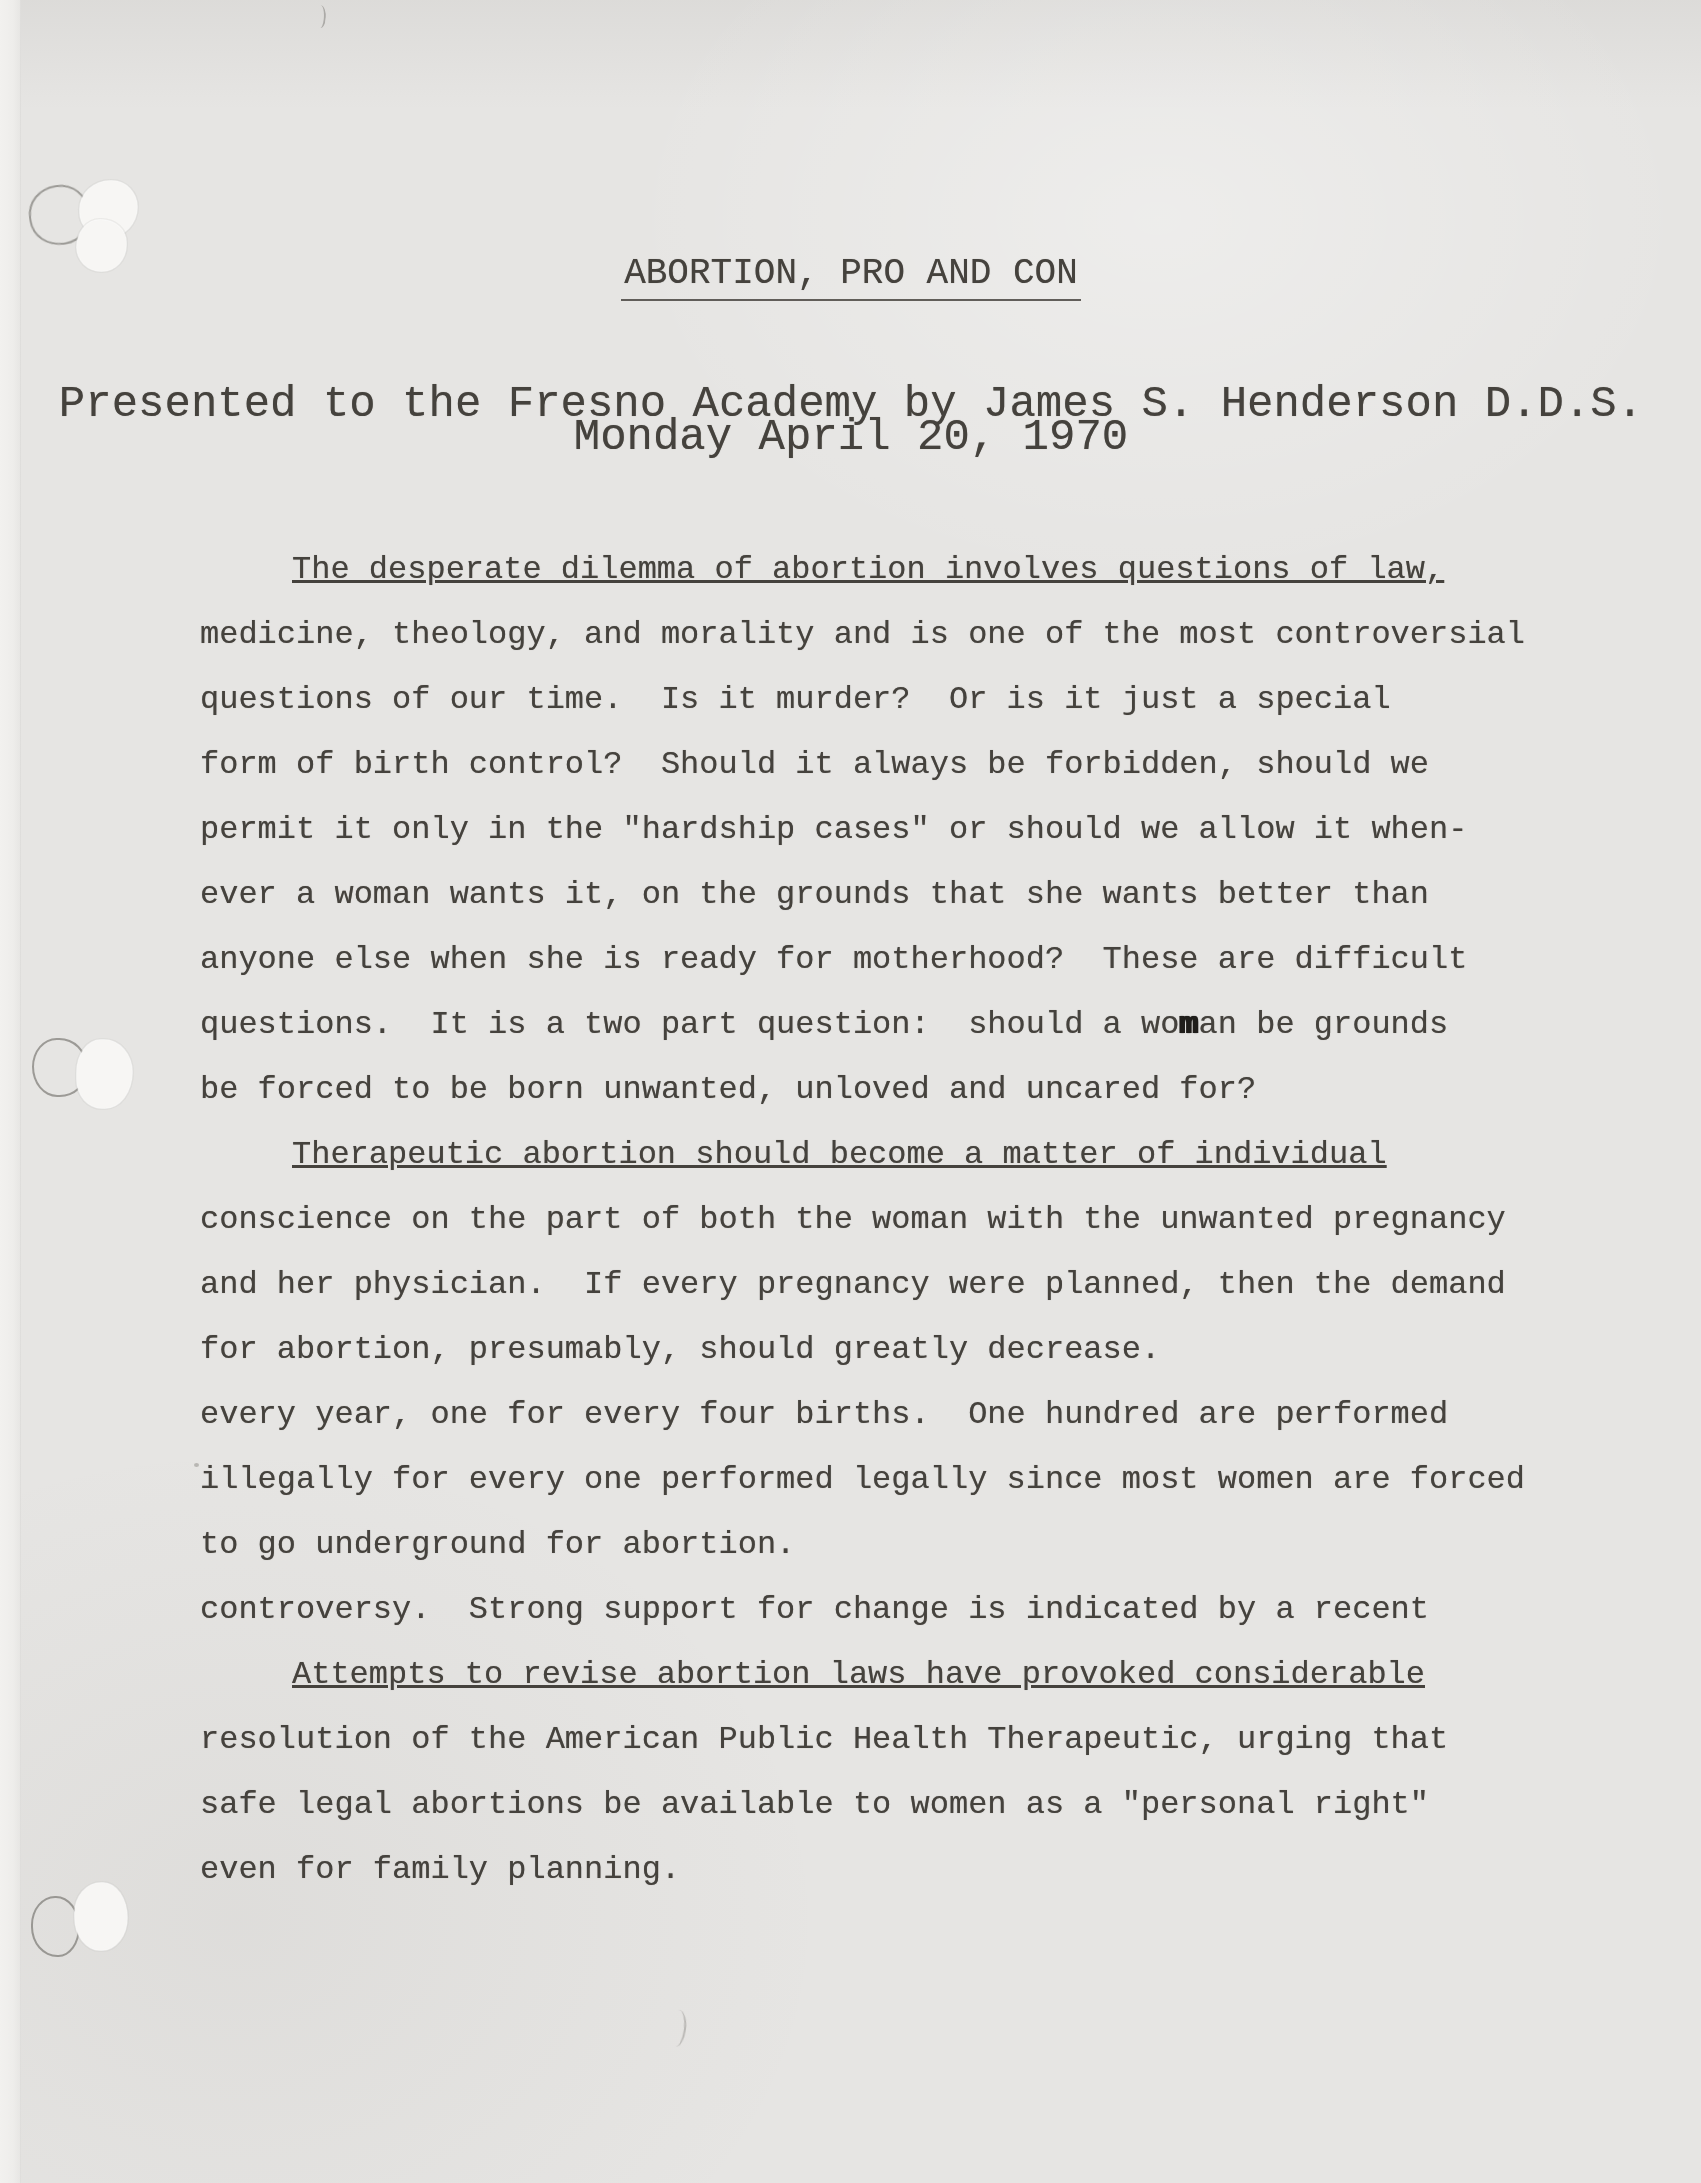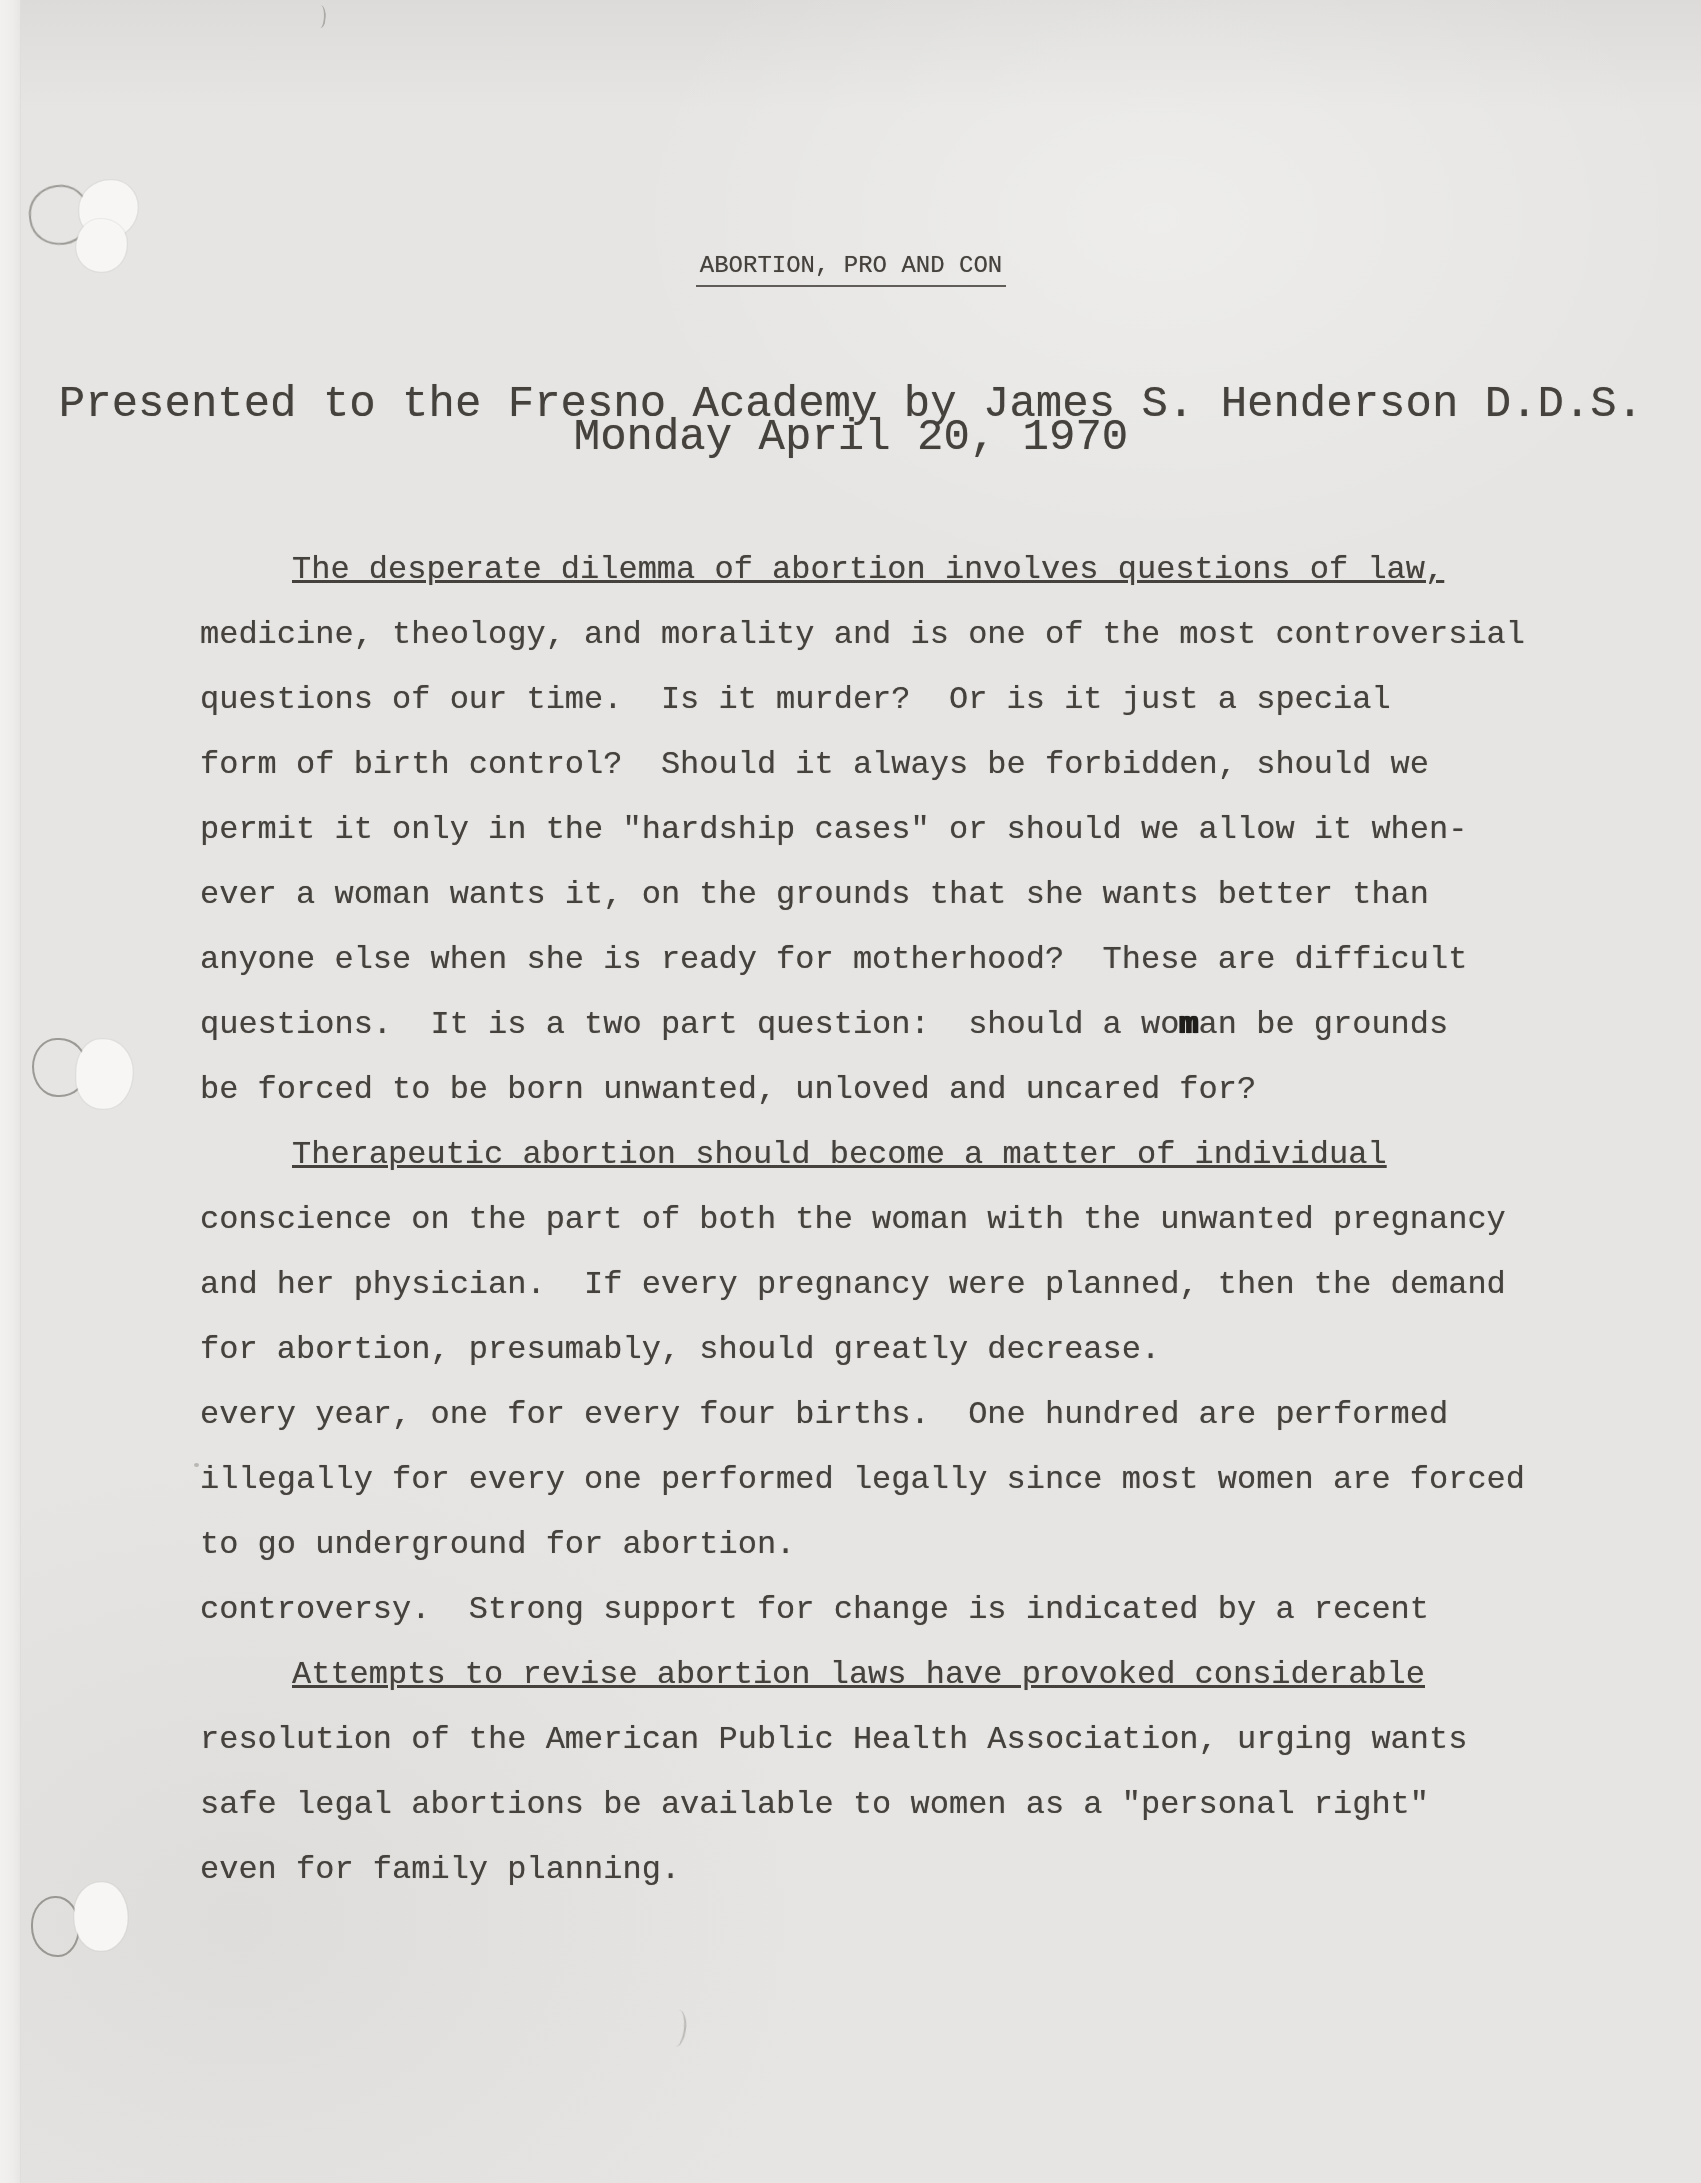--- a/index.html
+++ b/index.html
@@ -55,21 +55,21 @@
     border-radius:0 80% 60% 0/0 50% 50% 0;transform:rotate(8deg);filter:blur(0.3px);
   }
   .stray-dot{
     left:194px;top:1463px;width:5.3px;height:4px;
     background:rgba(110,108,102,.38);border-radius:50%;filter:blur(0.4px);
   }
 
   
   .title-row{
     position:absolute;top:252px;left:0;width:100%;
-    text-align:center;font-size:24px;line-height:1.2;
+    text-align:center;font-size:36px;line-height:1.2;
   }
   .title{
     display:inline-block;
     border-bottom:2.7px solid rgba(62,59,54,.8);
     padding:0 3.3px 4px 3.3px;
     letter-spacing:0;
   }
   .subtitle{
     position:absolute;top:388px;left:0;width:100%;
     text-align:center;font-size:44px;line-height:33px;
@@ -127,19 +127,19 @@
       <div class="line">be forced to be born unwanted, unloved and uncared for?</div>
       <div class="line first">Therapeutic abortion should become a matter of individual</div>
       <div class="line">conscience on the part of both the woman with the unwanted pregnancy</div>
       <div class="line">and her physician.  If every pregnancy were planned, then the demand</div>
       <div class="line">for abortion, presumably, should greatly decrease.</div>
       <div class="line">every year, one for every four births.  One hundred are performed</div>
       <div class="line">illegally for every one performed legally since most women are forced</div>
       <div class="line">to go underground for abortion.</div>
       <div class="line">controversy.  Strong support for change is indicated by a recent</div>
       <div class="line first">Attempts to revise abortion laws have provoked considerable</div>
-      <div class="line">resolution of the American Public Health Association, urging wants</div>
+      <div class="line">resolution of the American Public Health Therapeutic, urging that</div>
       <div class="line">safe legal abortions be available to women as a "personal right"</div>
       <div class="line">even for family planning.</div>
     </main>
 
 </div>
 
 
 </body></html>

